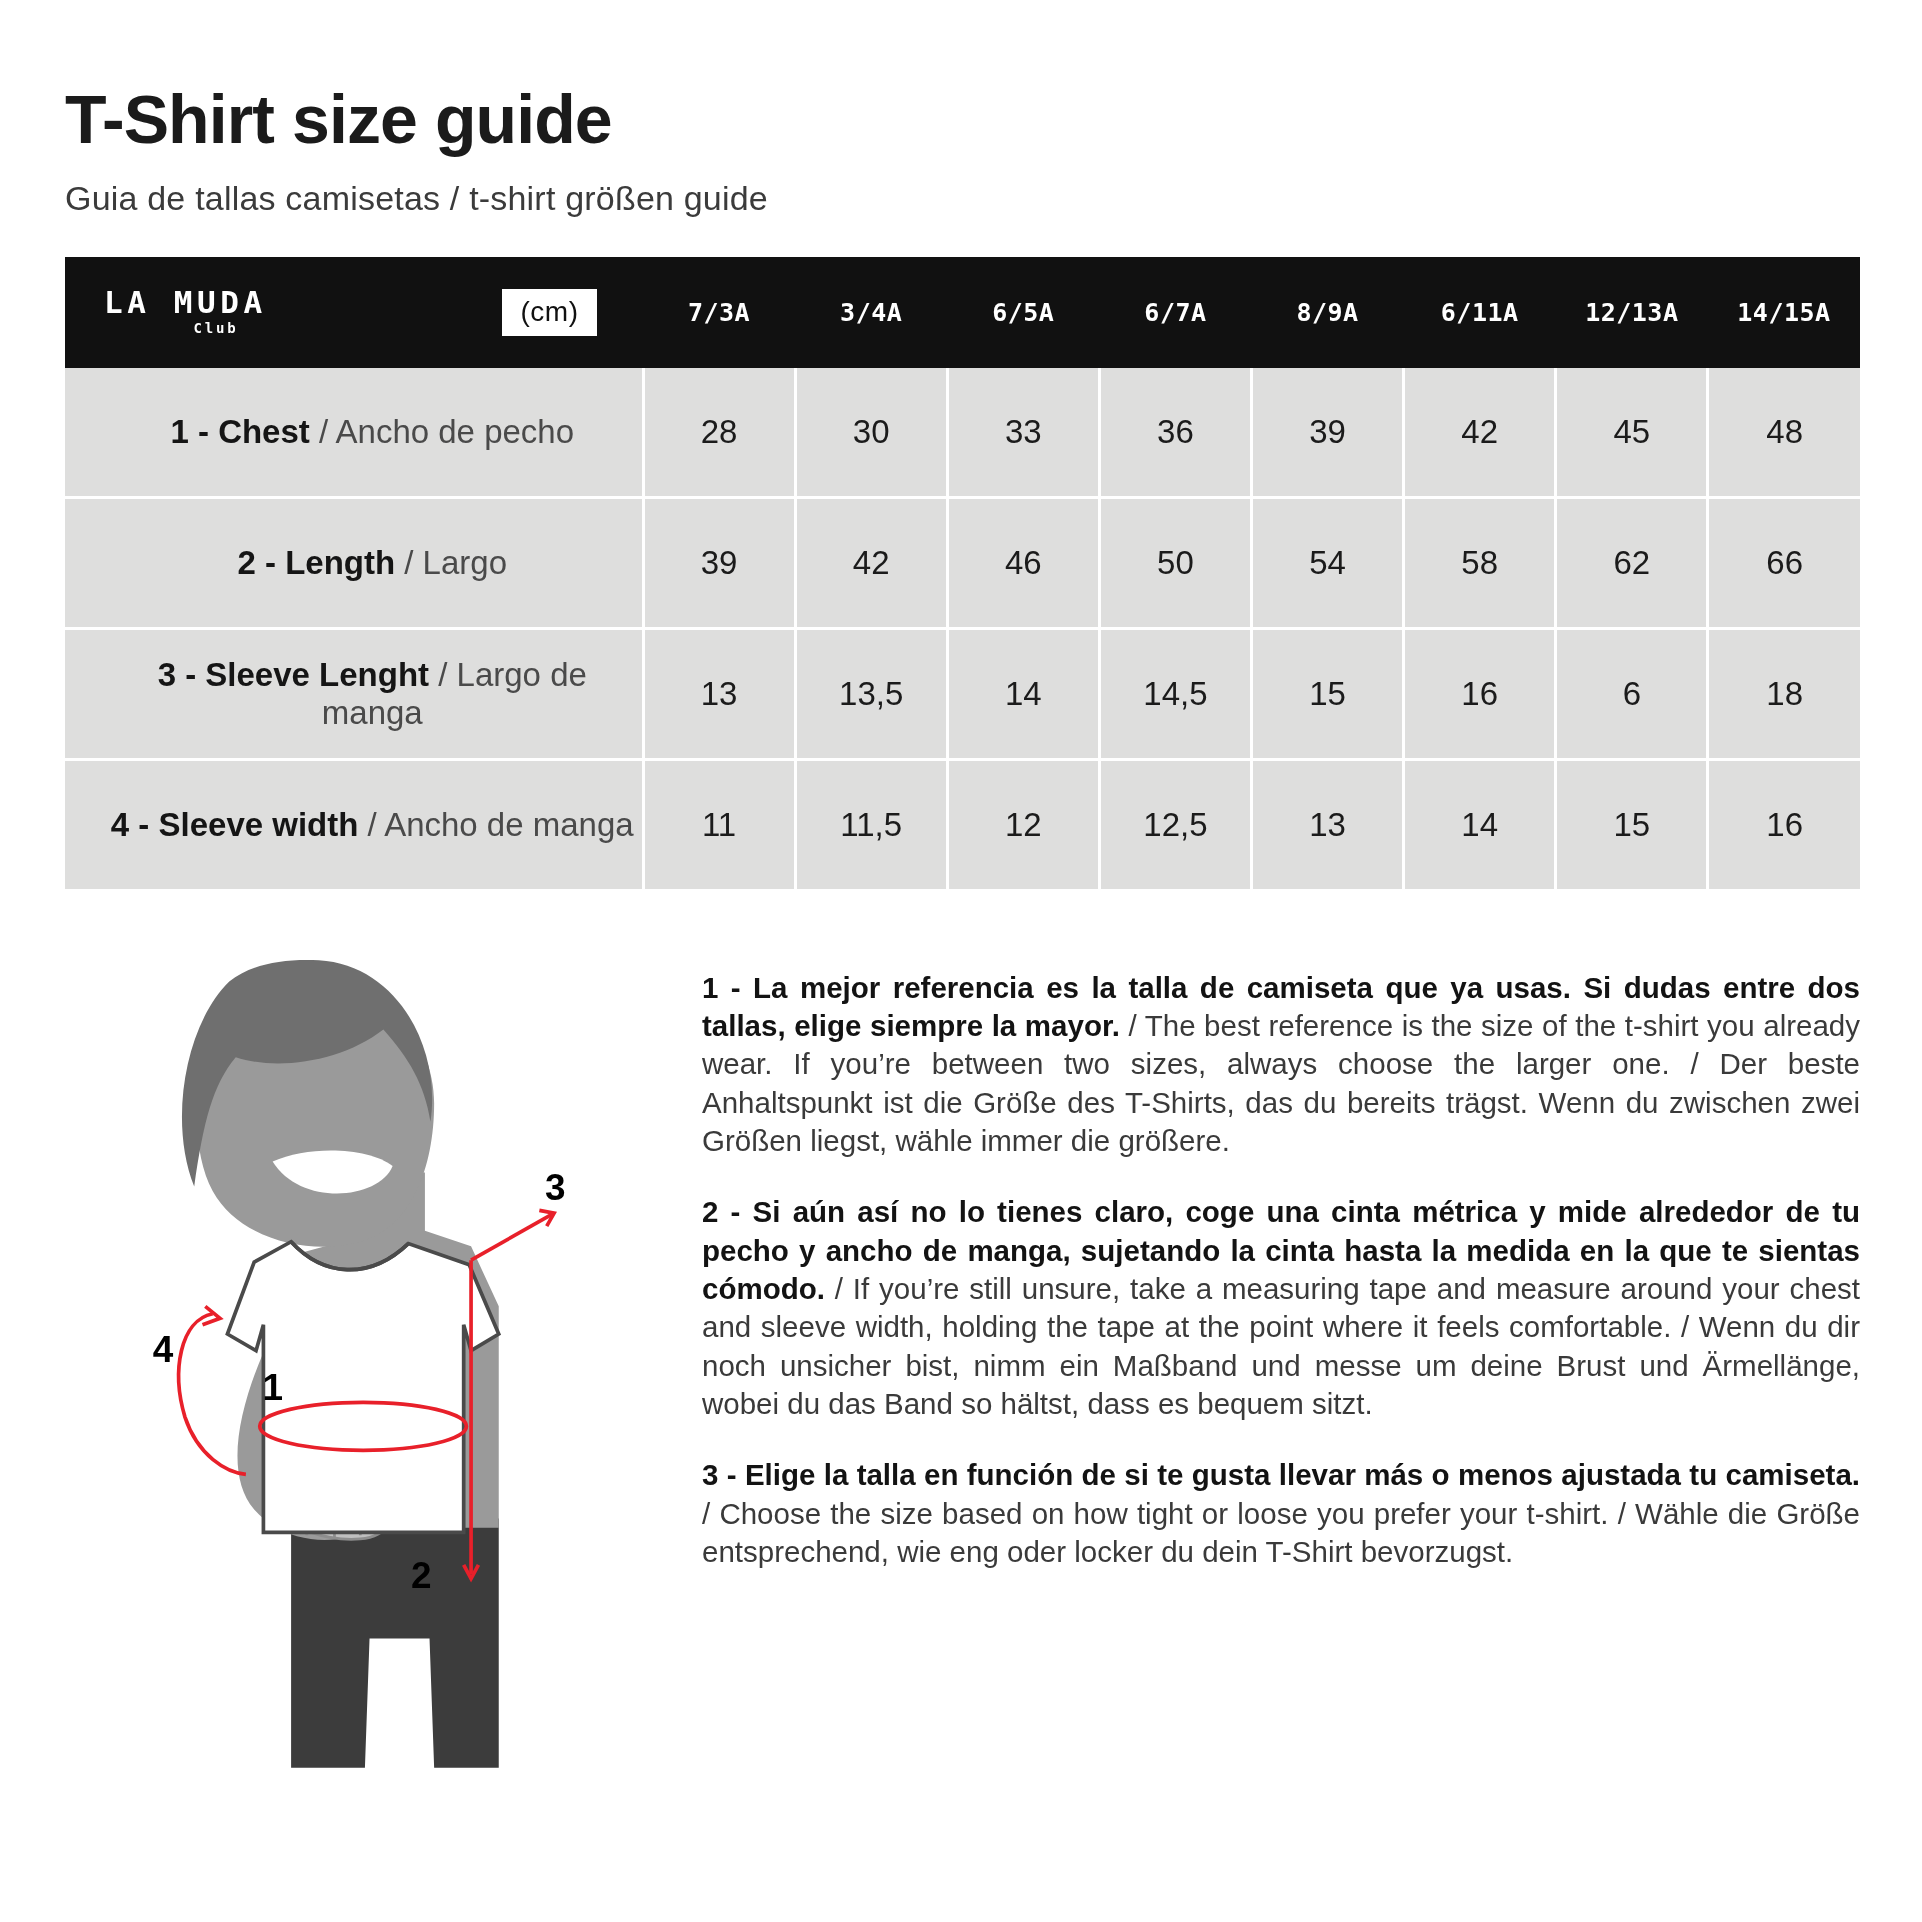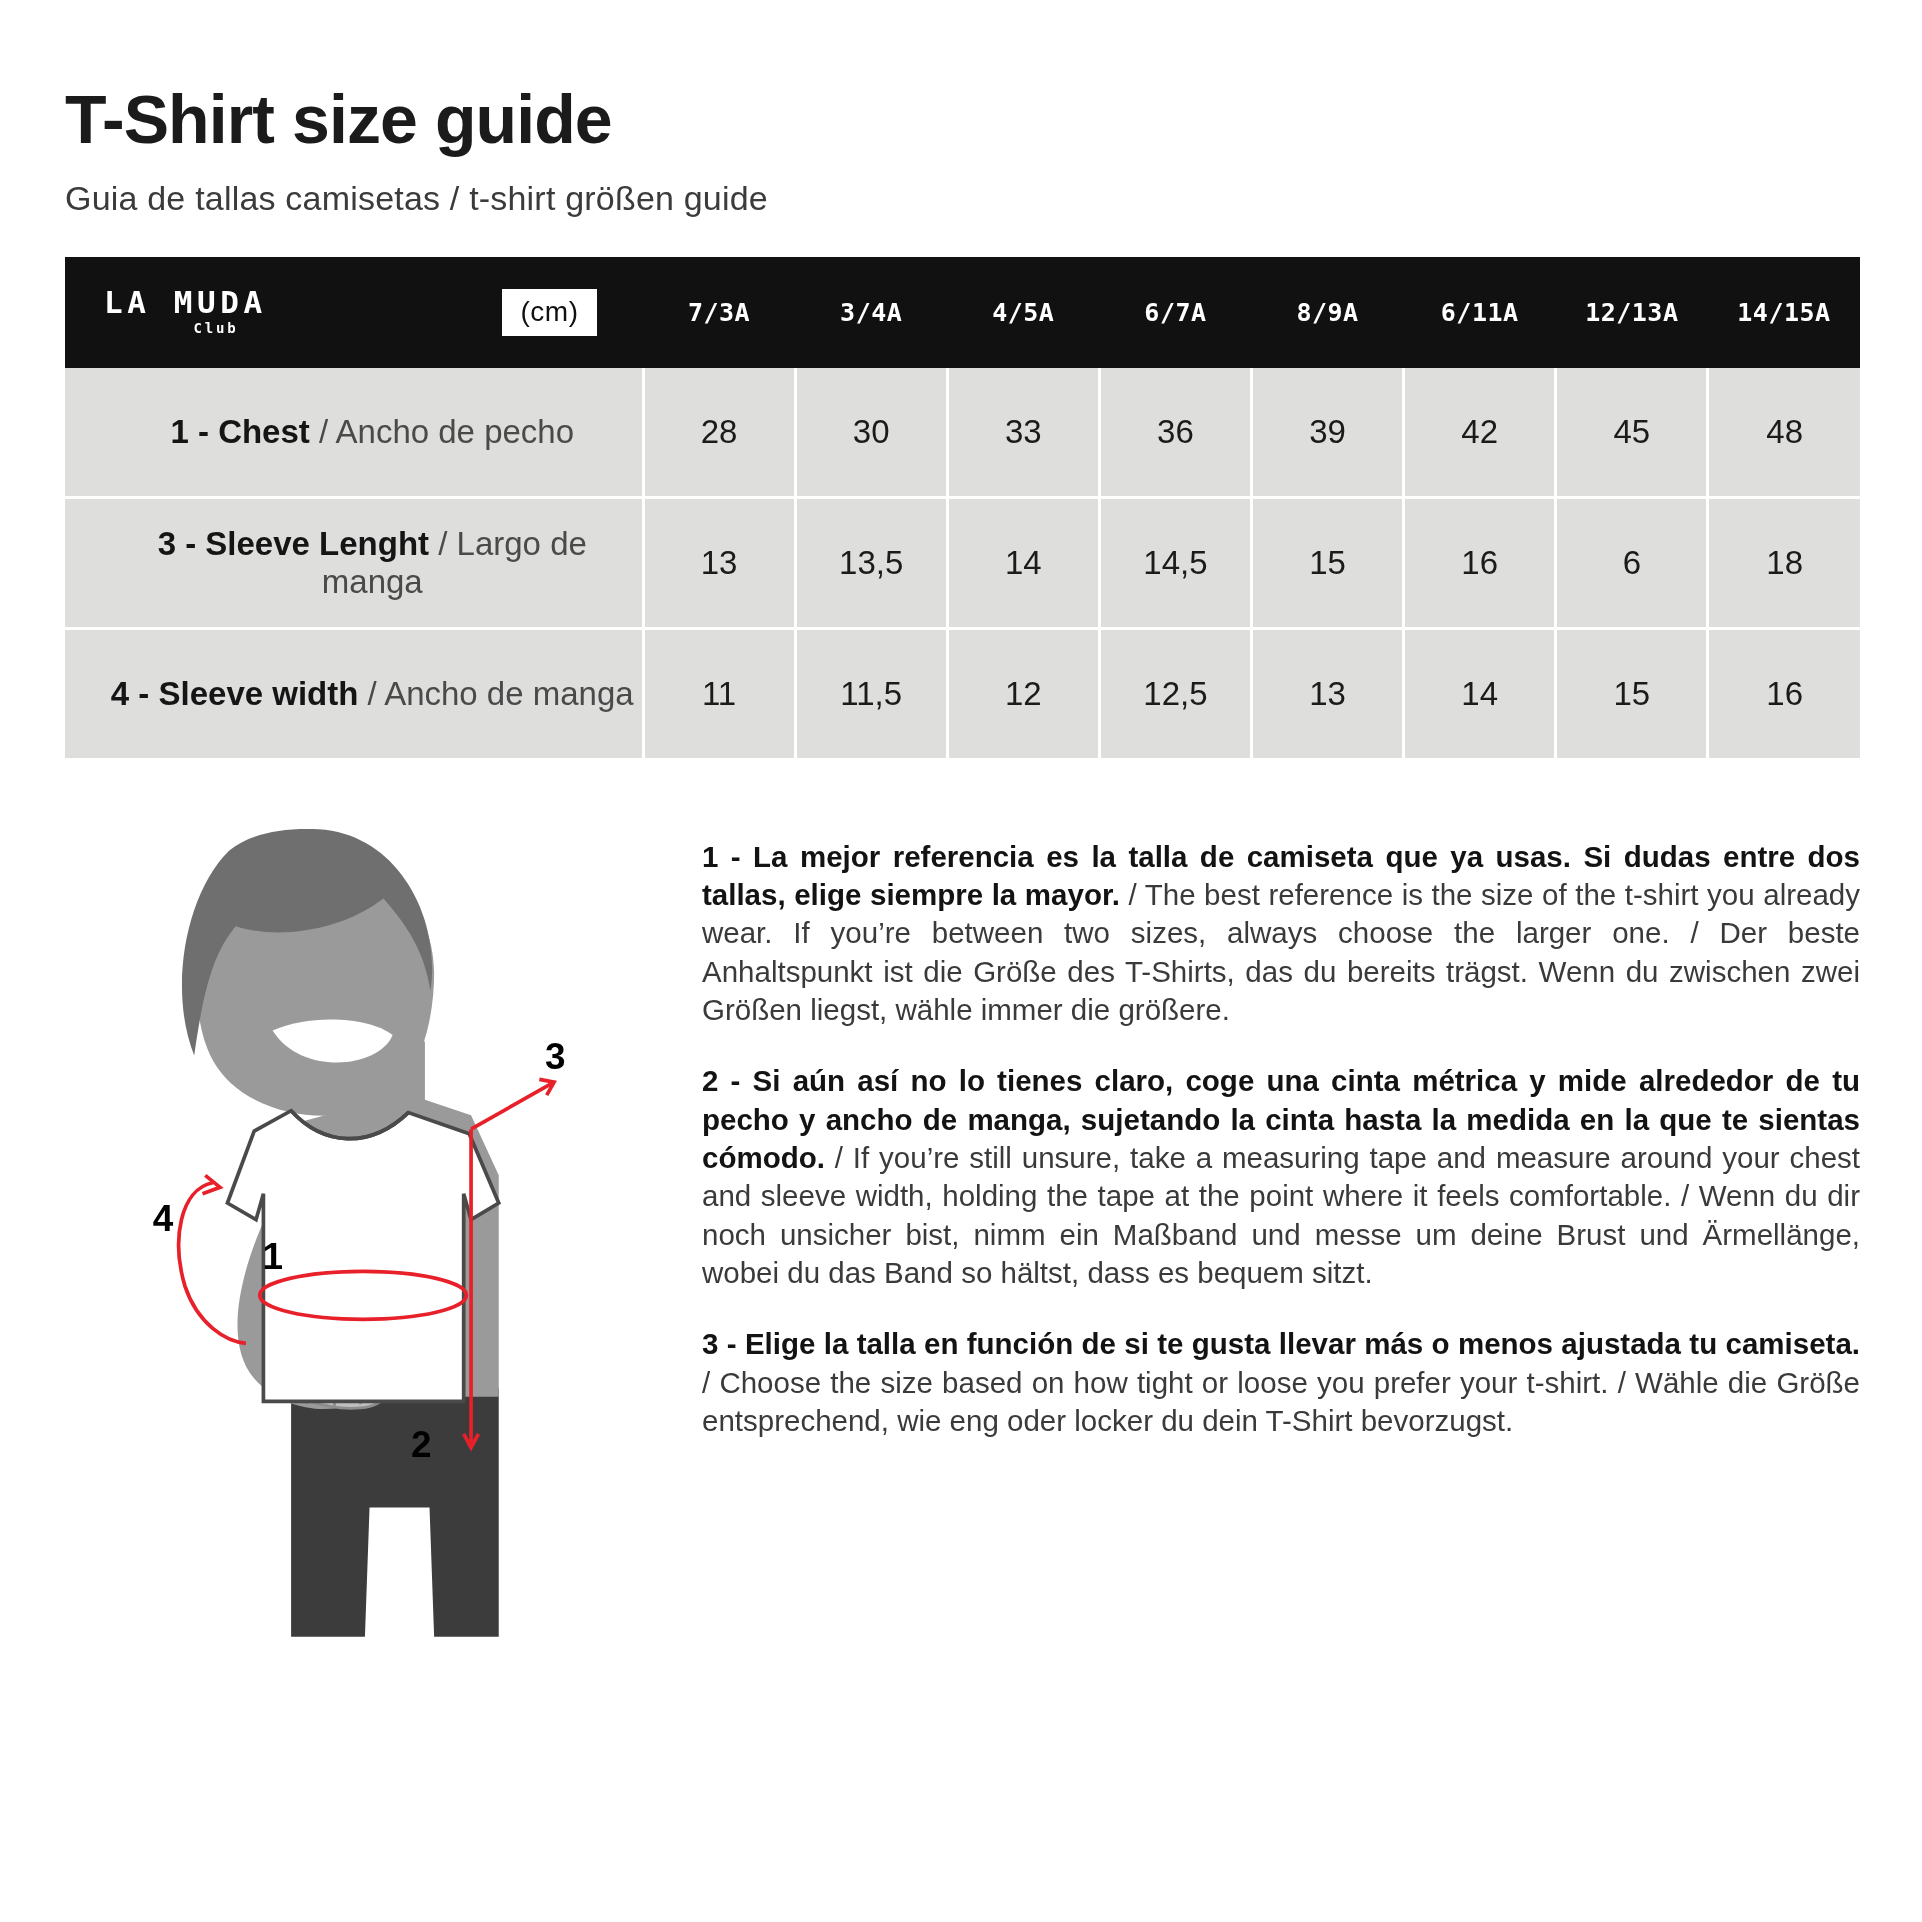--- a/index.html
+++ b/index.html
@@ -181,21 +181,21 @@
           <span class="brand-box">
             <span class="brand-main">LA MUDA</span>
             <span class="brand-sub">Club</span>
           </span>
         </th>
         <th class="unit-cell">
           <span class="unit-chip">(cm)</span>
         </th>
         <th>7/3A</th>
         <th>3/4A</th>
-        <th>4/5A</th>
+        <th>6/5A</th>
         <th>6/7A</th>
         <th>8/9A</th>
         <th>6/11A</th>
         <th>12/13A</th>
         <th>14/15A</th>
       </tr>
     </thead>
     <tbody>
       <tr>
         <td class="row-label" colspan="2">
@@ -206,20 +206,34 @@
         <td class="val">30</td>
         <td class="val">33</td>
         <td class="val">36</td>
         <td class="val">39</td>
         <td class="val">42</td>
         <td class="val">45</td>
         <td class="val">48</td>
       </tr>
       <tr>
         <td class="row-label" colspan="2">
+          <span class="lbl-strong">2 - Length</span>
+          <span class="lbl-light">/ Largo</span>
+        </td>
+        <td class="val">39</td>
+        <td class="val">42</td>
+        <td class="val">46</td>
+        <td class="val">50</td>
+        <td class="val">54</td>
+        <td class="val">58</td>
+        <td class="val">62</td>
+        <td class="val">66</td>
+      </tr>
+      <tr>
+        <td class="row-label" colspan="2">
           <span class="lbl-strong">3 - Sleeve Lenght</span>
           <span class="lbl-light">/ Largo de manga</span>
         </td>
         <td class="val">13</td>
         <td class="val">13,5</td>
         <td class="val">14</td>
         <td class="val">14,5</td>
         <td class="val">15</td>
         <td class="val">16</td>
         <td class="val">6</td>

